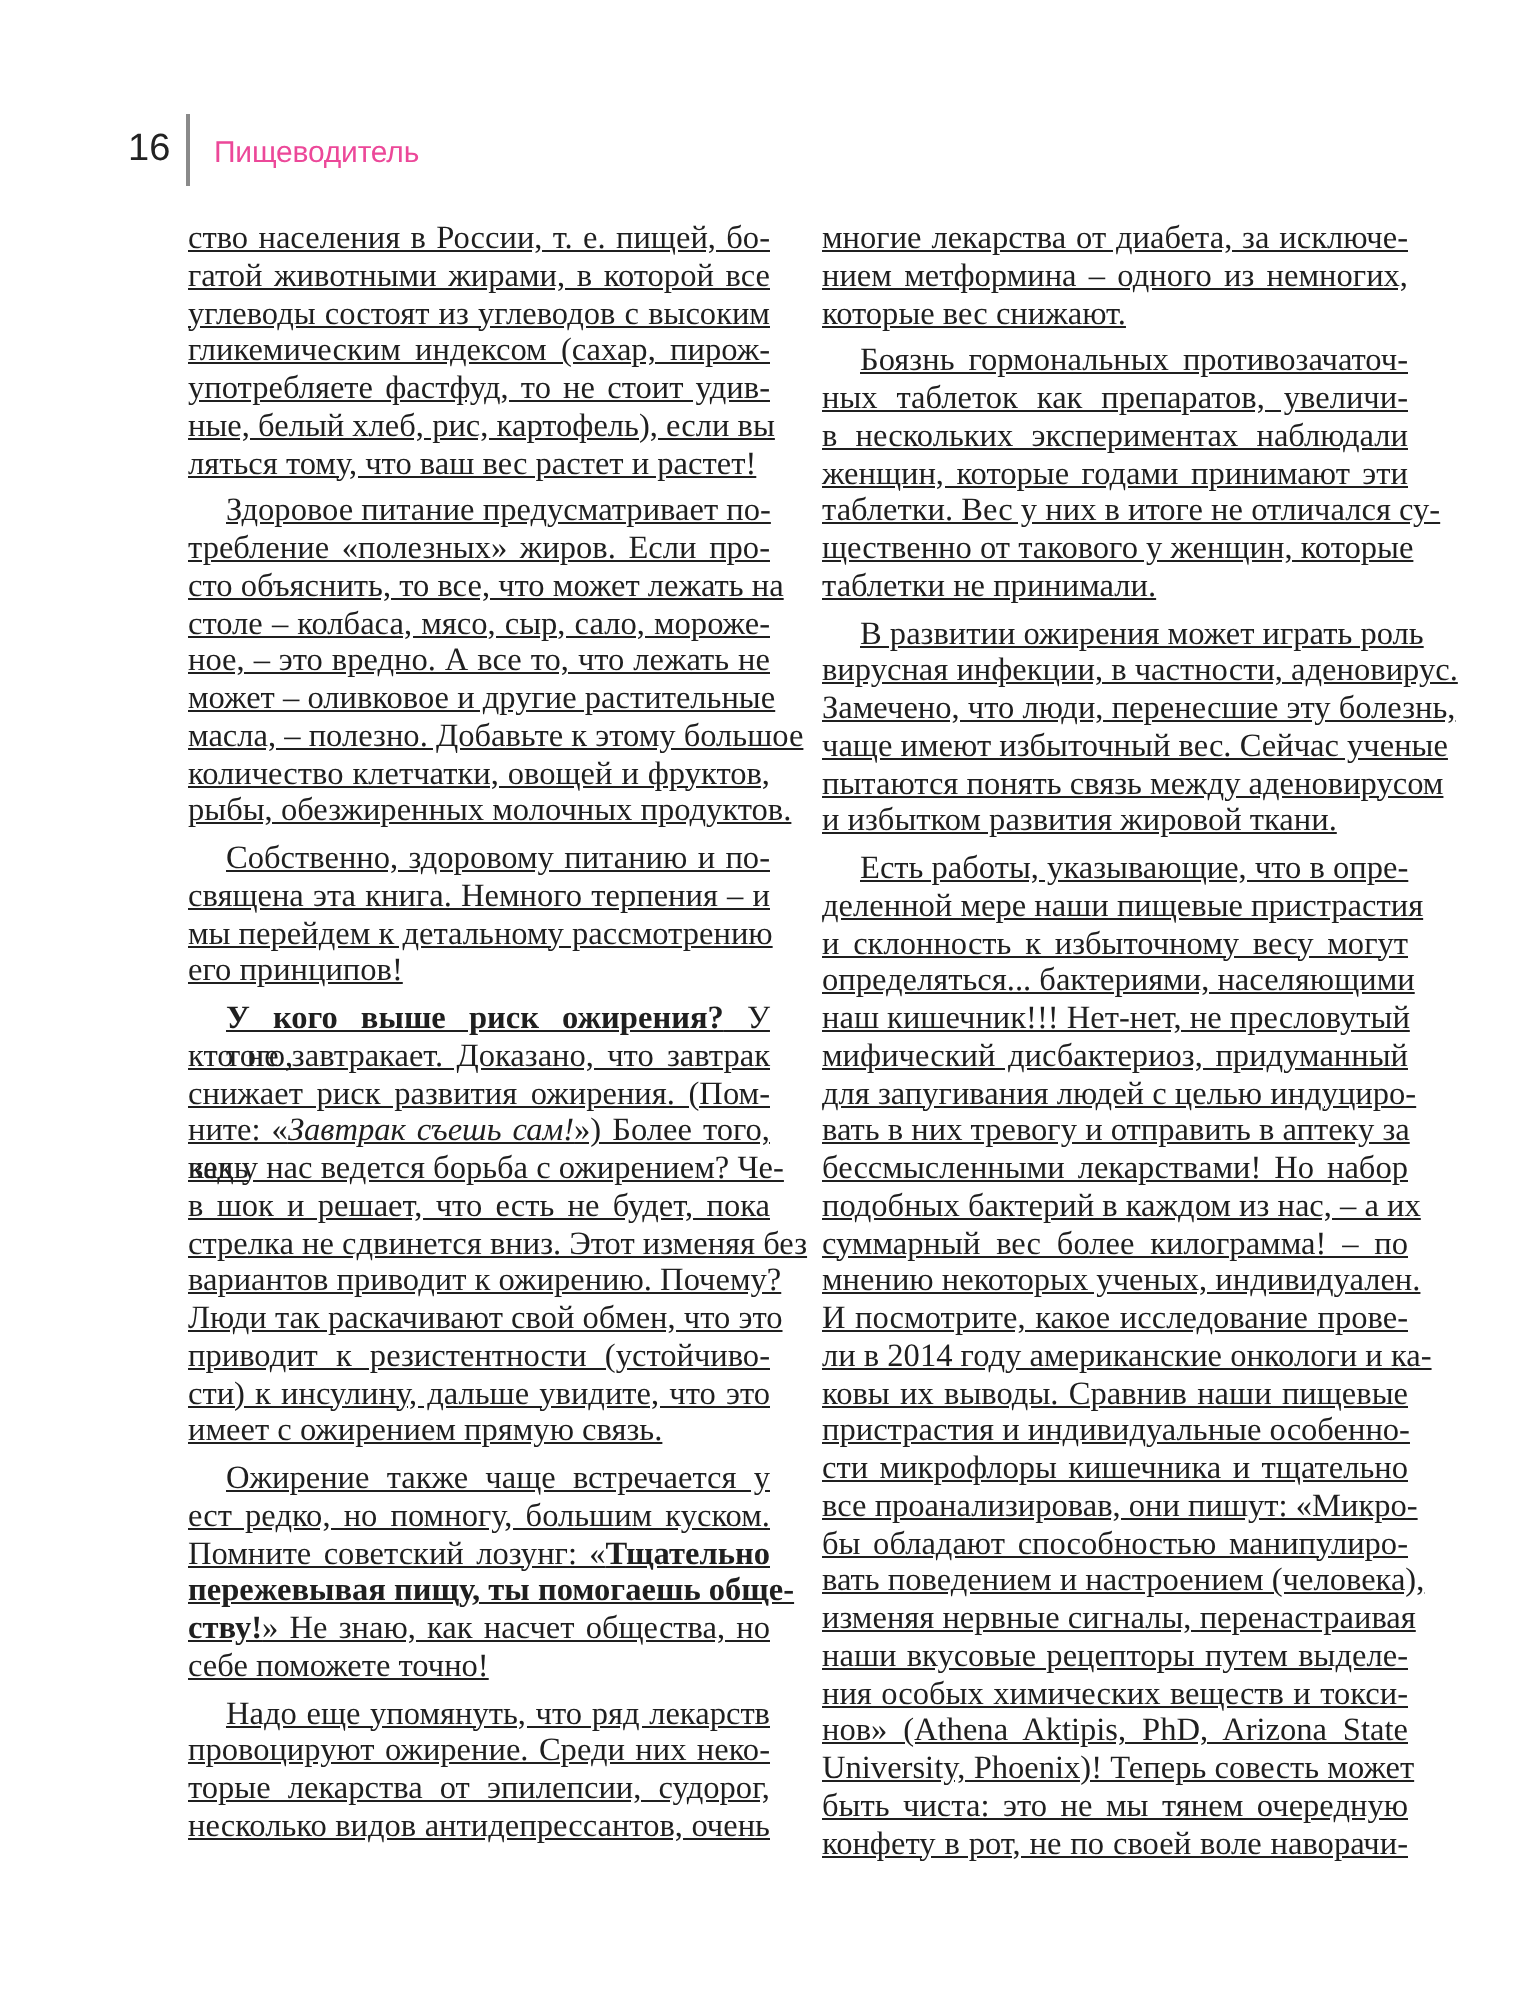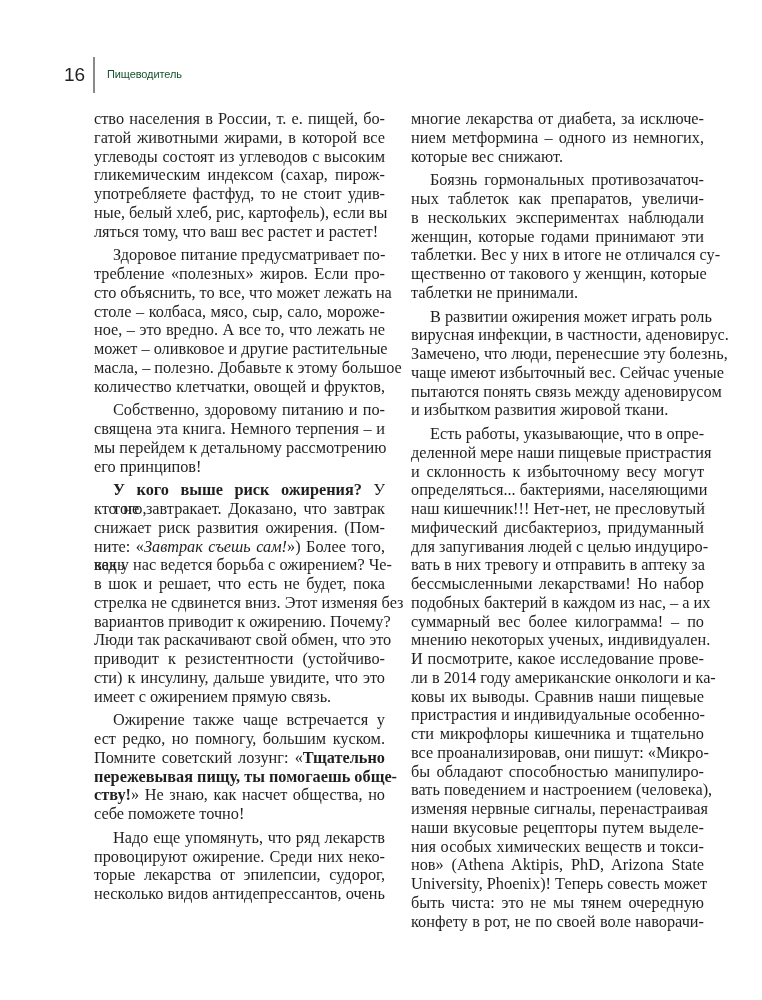--- a/index.html
+++ b/index.html
@@ -16,28 +16,28 @@
     font-family: "Liberation Sans", "DejaVu Sans", sans-serif;
     font-size: 19px; color: #222;
   }
   .head-rule {
     position: absolute; left: 93px; top: 57px; width: 2px; height: 36px;
     background: #8a8a8a;
   }
   .head-title {
     position: absolute; left: 107px; top: 68px;
     font-family: "Liberation Sans", "DejaVu Sans", sans-serif;
-    font-size: 11px; color: #14532d; letter-spacing: -0.1px;
+    font-size: 15px; color: #ec4899; letter-spacing: -0.1px;
   }
   .column {
     position: absolute; top: 110px;
     font-size: 16.3px; line-height: 18.75px;
   }
-  .col-left { left: 94px; width: 291px; }
-  .col-right { left: 411px; width: 293px; }
+  .col-left { left: 94px; width: 291px; text-decoration: underline; }
+  .col-right { left: 411px; width: 293px; text-decoration: underline; }
   .para { margin: 0 0 5px 0; }
   .line {
     display: block; text-align: justify; text-align-last: justify;
     white-space: nowrap; height: 18.75px;
   }
   .line.last { text-align-last: left; }
   .line.indent { padding-left: 19px; }
   .line span { white-space: normal; }
   b { font-weight: bold; }
   i { font-style: italic; }
@@ -65,20 +65,21 @@
 
   <div class="para">
     <span class="line indent">Здоровое питание предусматривает по-</span>
     <span class="line">требление «полезных» жиров. Если про-</span>
     <span class="line">сто объяснить, то все, что может лежать на</span>
     <span class="line">столе – колбаса, мясо, сыр, сало, мороже-</span>
     <span class="line">ное, – это вредно. А все то, что лежать не</span>
     <span class="line">может – оливковое и другие растительные</span>
     <span class="line">масла, – полезно. Добавьте к этому большое</span>
     <span class="line">количество клетчатки, овощей и фруктов,</span>
+    <span class="line last">рыбы, обезжиренных молочных продуктов.</span>
   </div>
 
   <div class="para">
     <span class="line indent">Собственно, здоровому питанию и по-</span>
     <span class="line">священа эта книга. Немного терпения – и</span>
     <span class="line">мы перейдем к детальному рассмотрению</span>
     <span class="line last">его принципов!</span>
   </div>
 
   <div class="para">

